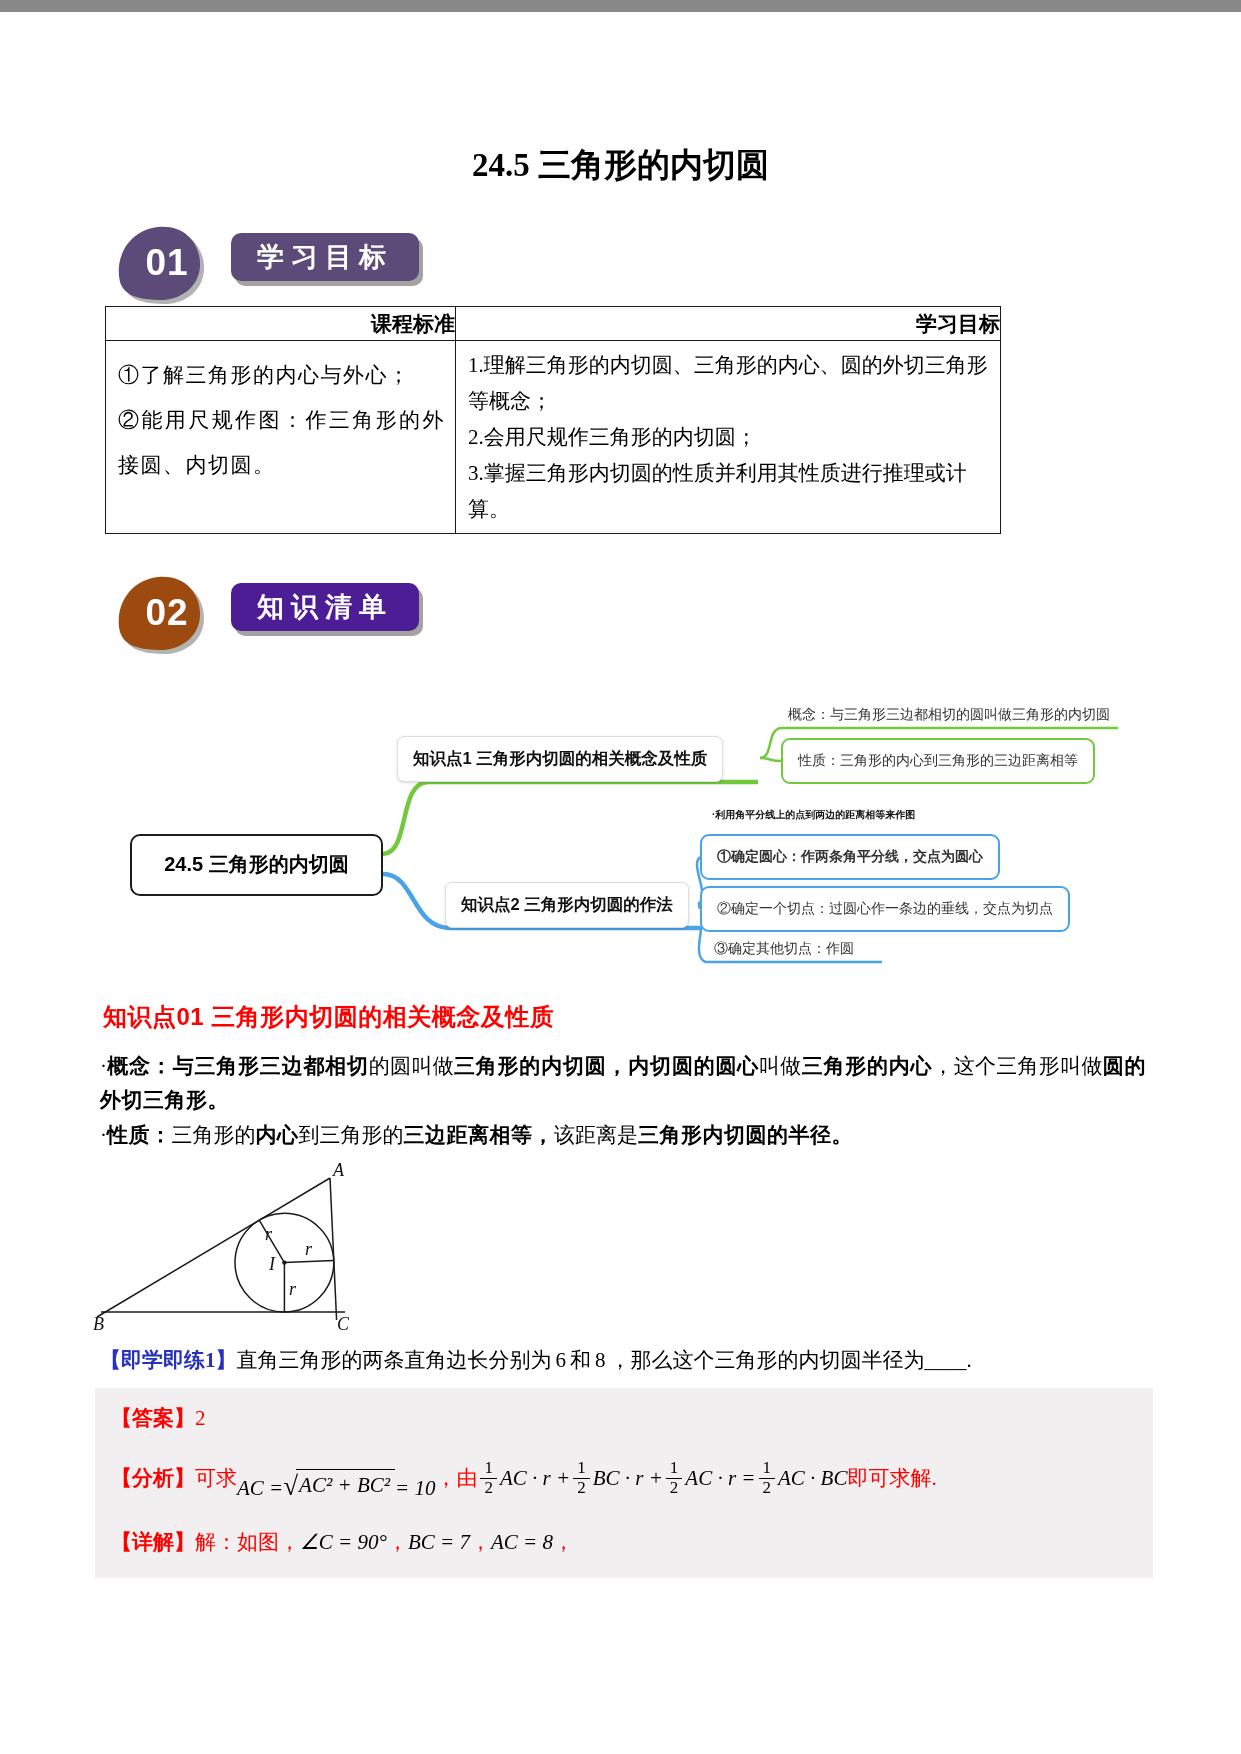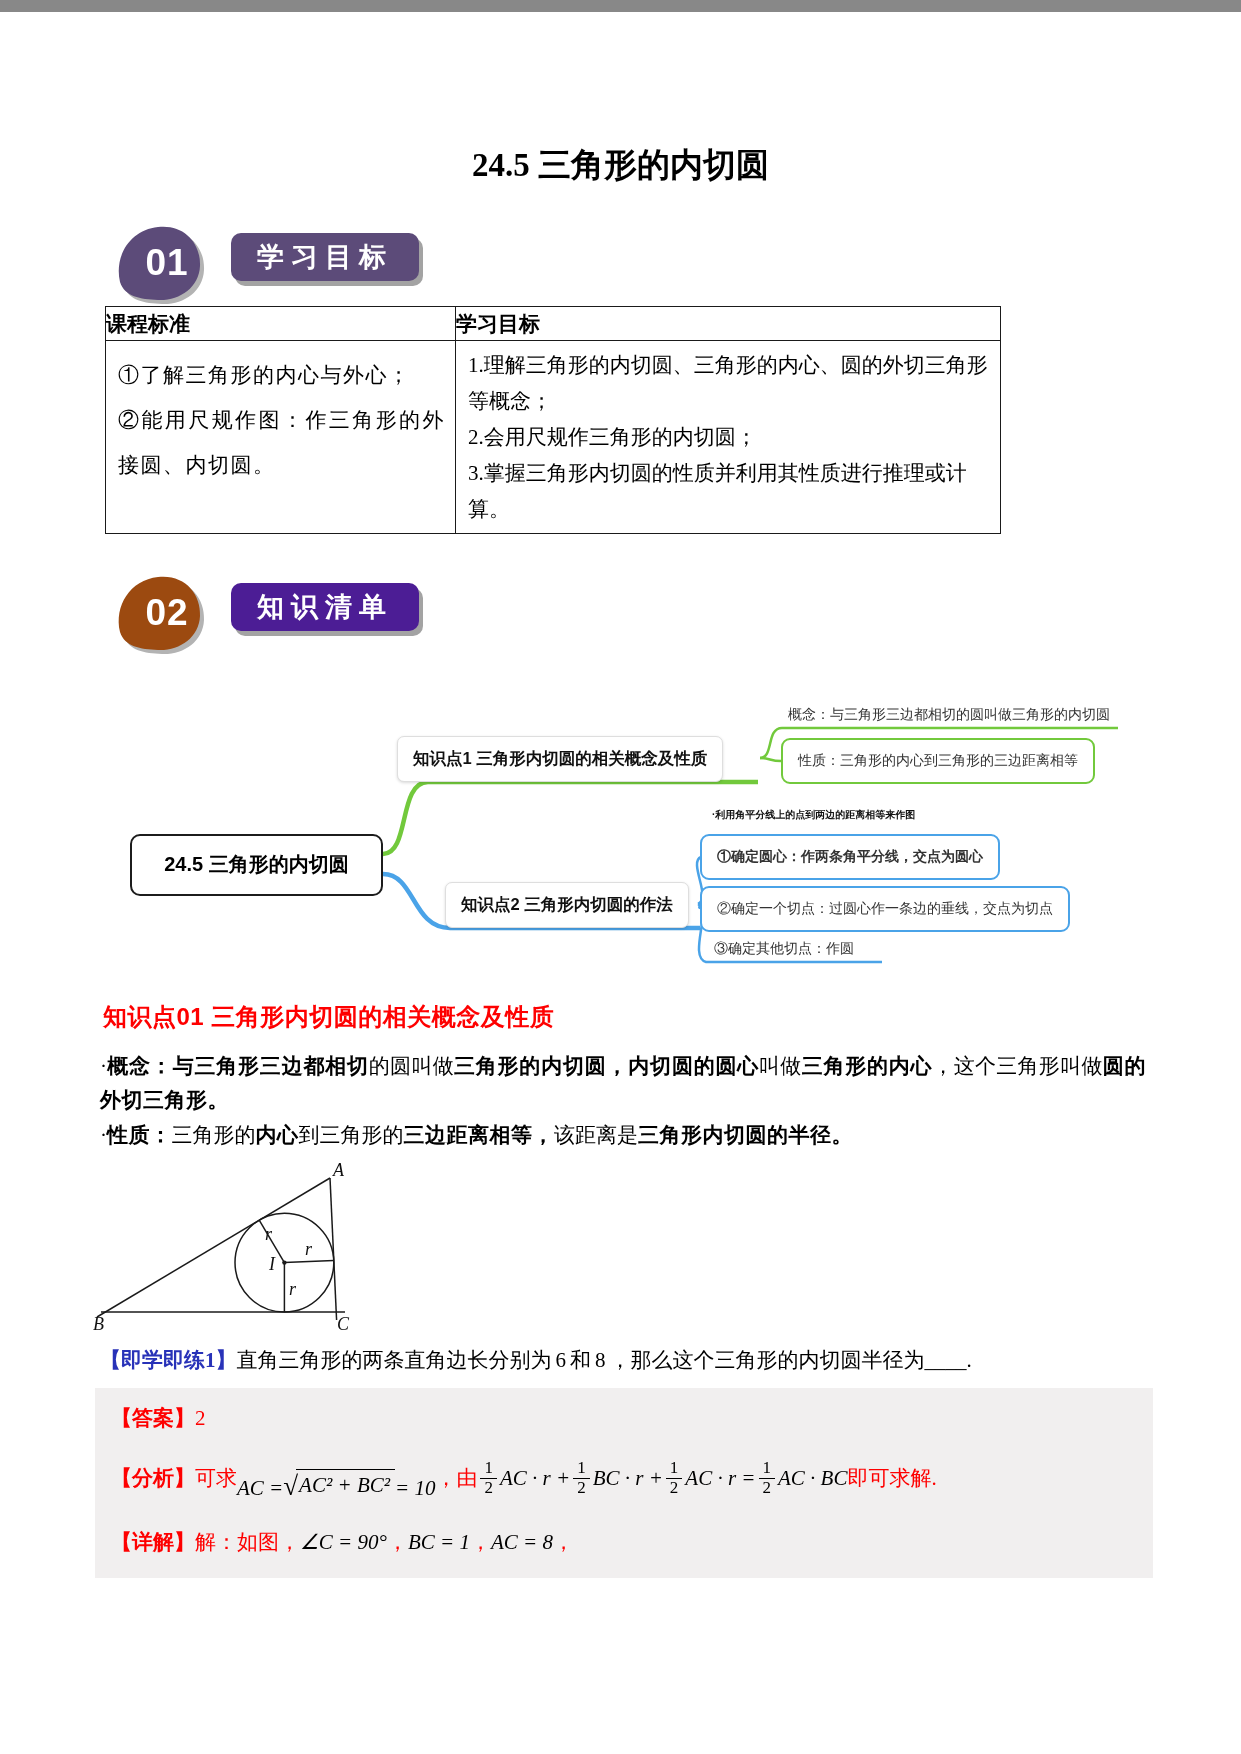--- a/index.html
+++ b/index.html
@@ -18,21 +18,21 @@
   .banner { position:absolute; height:48px; border-radius:10px; display:flex; align-items:center;
             justify-content:center; color:#fff; font-weight:bold; font-size:27px; letter-spacing:7px;
             padding:0 26px; }
   .banner.purple { background:#5c4b79; box-shadow:4px 5px 0 #a3a3a3; }
   .banner.brown  { background:#4c1d95; box-shadow:4px 5px 0 #a3a3a3; }
 
   
   .goals-table { position:absolute; left:105px; top:294px; width:896px; border-collapse:collapse;
                  font-family:"Liberation Serif", serif; }
   .goals-table th, .goals-table td { border:1.8px solid #1a1a1a; }
-  .goals-table th { height:34px; font-size:21px; font-weight:bold; text-align:left;
+  .goals-table th { height:34px; font-size:21px; font-weight:bold; text-align:right;
                     font-family:"Liberation Sans", sans-serif; }
   .cell-left  { width:350px; vertical-align:top; padding:12px 10px 8px 12px; font-size:21px; }
   .cell-left div  { line-height:45px; text-align:justify; letter-spacing:1.5px; }
   .cell-right { vertical-align:top; padding:6px 12px 6px 12px; font-size:21px; }
   .cell-right div { line-height:36px; }
 
   
   .mm-svg { position:absolute; left:100px; top:640px; width:1040px; height:330px; }
   .mm-svg path, .mm-svg line { fill:none; }
   .st-green { stroke:#72c93c; }
@@ -216,17 +216,17 @@
         </span>
       <span class="mi">AC · r =</span>
       <span class="frac">
           <span class="num">1</span>
           <span class="den">2</span>
         </span>
       <span class="mi">AC · BC</span>
       <span>即可求解.</span>
     </div>
 
-    <div class="sol-row" style="top:140px;"><span class="sol-tag">【详解】</span><span>解：如图，</span><span class="mi">∠C = 90°</span><span>，</span><span class="mi">BC = 1</span><span>，</span><span class="mi">AC = 8</span><span>，</span></div>
+    <div class="sol-row" style="top:140px;"><span class="sol-tag">【详解】</span><span>解：如图，</span><span class="mi">∠C = 90°</span><span>，</span><span class="mi">BC = 7</span><span>，</span><span class="mi">AC = 8</span><span>，</span></div>
 
   </div>
 
 </div>
 
 </body></html>

